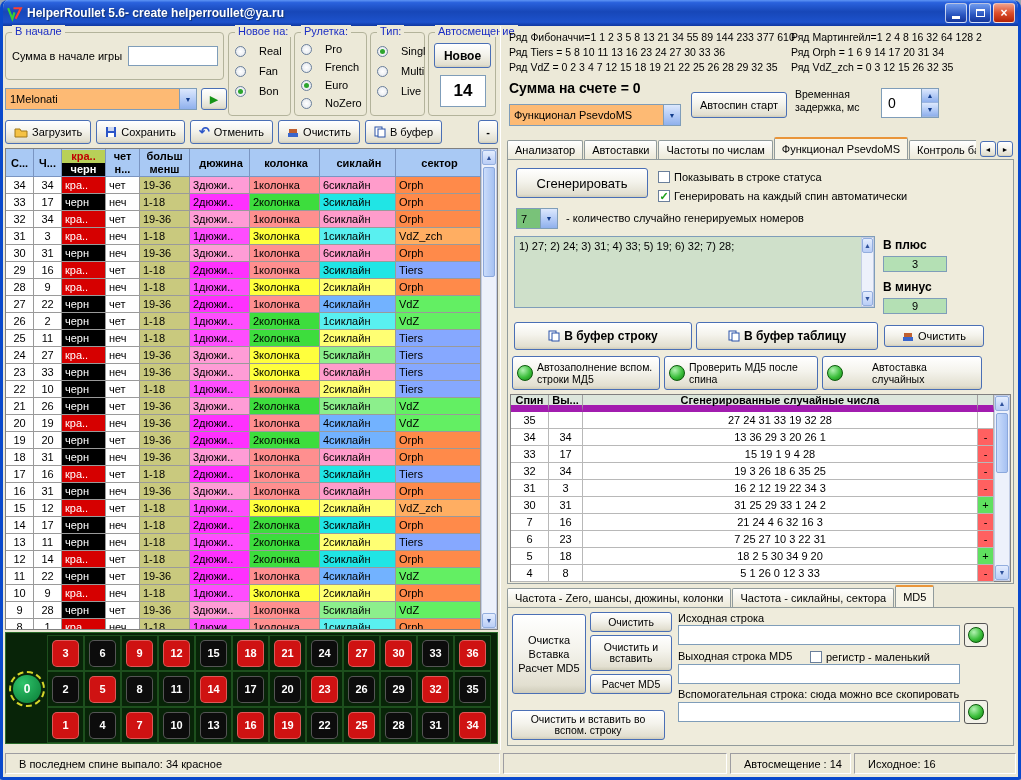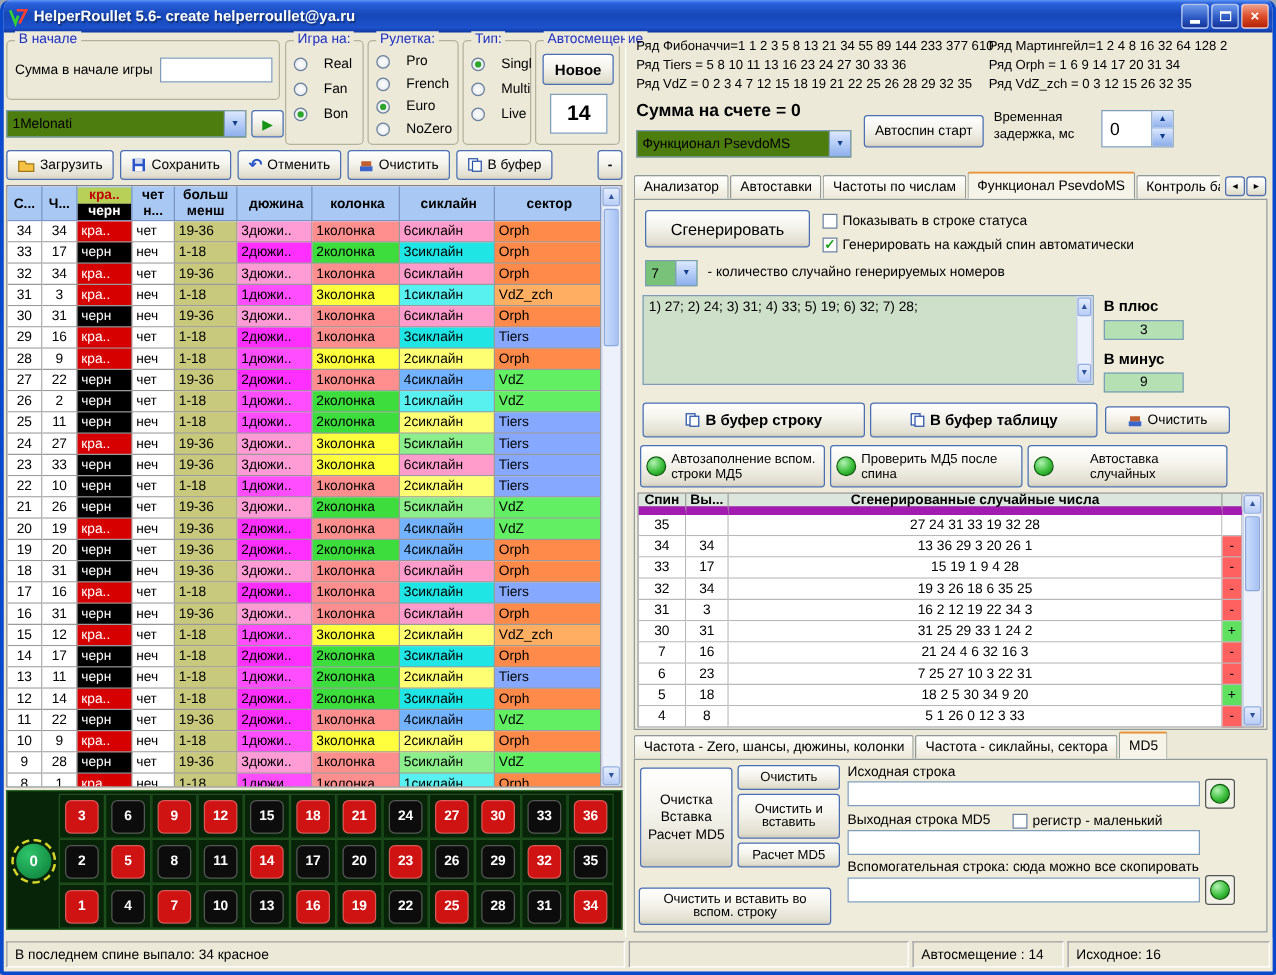--- a/index.html
+++ b/index.html
@@ -22,21 +22,21 @@
   
   .content { position:absolute; top:26px; left:0; right:0; bottom:27px; }
   .left-panel { position:absolute; left:0; top:0; width:497px; height:724px; }
   .splitter { position:absolute; left:497px; top:0; width:3px; height:724px; background:#ECE9D8; border-left:1px solid #ffffff; }
   .right-panel { position:absolute; left:500px; top:0; width:515px; height:724px; }
   
   .xpbtn { border:1px solid #4a6fb5; border-radius:3px; font-size:11px; color:#000; cursor:default;
     background:linear-gradient(180deg,#ffffff 0%,#f4f3ec 45%,#e2dfd0 90%,#cfccba 100%);
     display:flex; align-items:center; justify-content:center; gap:4px; box-shadow:inset 0 1px 0 #fff; }
   .txt { border:1px solid #7f9db9; background:#fff; font-size:11px; padding:1px 3px; }
-  .combo { background:#4d7c0f; border:1px solid #7f9db9; display:flex; align-items:center; font-size:11px; }
+  .combo { background:#fdba74; border:1px solid #7f9db9; display:flex; align-items:center; font-size:11px; }
   .combo .cval { padding-left:4px; flex:1; white-space:nowrap; overflow:hidden; }
   .combo .dd { width:17px; align-self:stretch; display:flex; align-items:center; justify-content:center;
     font-size:7px; color:#123d8c; border-left:1px solid #7f9db9;
     background:linear-gradient(180deg,#dce8fd,#aec7f5 60%,#8fb0ec); }
   .grp { position:absolute; border:1px solid #b3b39b; border-radius:4px; }
   .grp-label { position:absolute; top:-8px; left:6px; background:#ECE9D8; padding:0 3px; color:#1c2ec4; font-size:11px; white-space:nowrap; }
   .radio { position:absolute; display:flex; align-items:center; gap:13px; font-size:11px; white-space:nowrap; }
   .rdot { position:relative; width:11px; height:11px; border-radius:50%; border:1px solid #6a7f9b; background:radial-gradient(#ffffff,#dfe4ea); }
   .rdot.on::after { content:''; position:absolute; left:2px; top:2px; width:5px; height:5px; border-radius:50%; background:#2da52d; }
   .cb { display:flex; align-items:flex-start; gap:4px; font-size:11px; white-space:nowrap; }
@@ -157,21 +157,21 @@
   .md5-i2 { position:absolute; left:170px; top:56px; width:282px; height:20px; }
   .md5-i3 { position:absolute; left:170px; top:94px; width:282px; height:20px; }
   .md5-cb { position:absolute; left:302px; top:43px; }
   .gbtn { position:absolute; width:24px; height:24px; border:1px solid #555; border-radius:3px; background:#f2f1e8;
     display:flex; align-items:center; justify-content:center; }
   .md5-g1 { left:456px; top:15px; } .md5-g2 { left:456px; top:92px; }
   .btn-md5helper { position:absolute; left:3px; top:102px; width:154px; height:30px; font-size:10.5px; line-height:11px; padding:0 4px; }
   
   .statusbar { position:absolute; bottom:0; left:0; right:0; height:27px; background:#ECE9D8; padding-top:3px; }
   .sbcell { position:absolute; top:3px; height:21px; border:1px solid; border-color:#9d9da1 #ffffff #ffffff #9d9da1;
-    font-size:11px; display:flex; align-items:center; padding-left:6px; white-space:nowrap; overflow:hidden; }
+    font-size:11px; display:flex; align-items:center; padding-left:13px; white-space:nowrap; overflow:hidden; }
   .sb1 { left:2px; width:495px; } .sb2 { left:500px; width:224px; } .sb3 { left:727px; width:121px; } .sb4 { left:851px; width:162px; }
   .ic { display:flex; align-items:center; }
   .undo-ic { color:#2b55c8; font-weight:bold; font-size:13px; line-height:10px; }
 </style>
 </head>
 <body>
 
 <div class="window">
   <div class="titlebar">
     <span class="appicon ic">
@@ -196,21 +196,21 @@
 
     <div class="left-panel">
 
       <div class="grp grp-start">
         <span class="grp-label">В начале</span>
         <span class="sum-label">Сумма в начале игры</span>
         <input class="txt sum-input" value="" style="">
       </div>
 
       <div class="grp grp-game">
-        <span class="grp-label">Игра на:</span>
+        <span class="grp-label">Новое на:</span>
         <label class="radio r1">
             <span class="rdot"></span>
             <span>Real</span>
           </label>
         <label class="radio r2">
             <span class="rdot"></span>
             <span>Fan</span>
           </label>
         <label class="radio r3">
             <span class="rdot on"></span>

